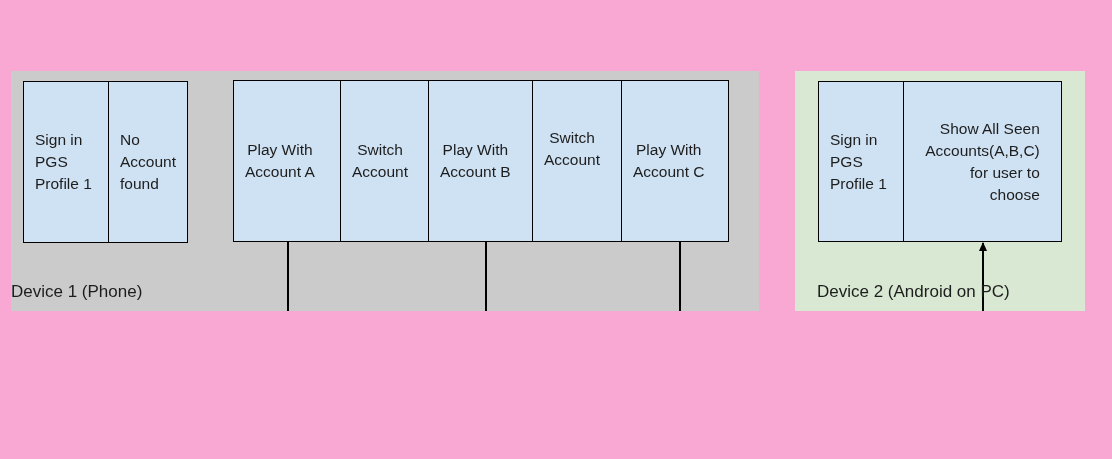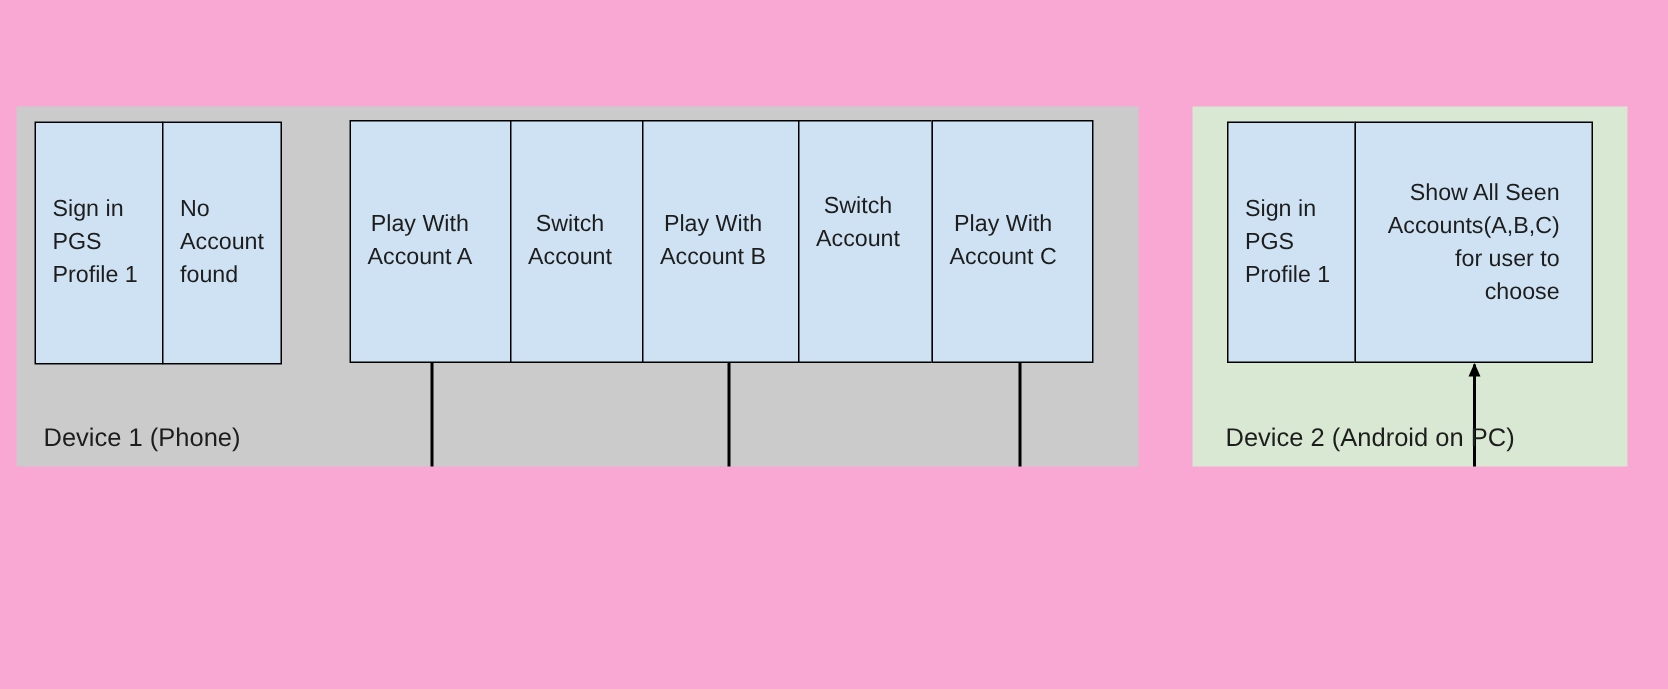--- a/index.html
+++ b/index.html
@@ -78,21 +78,21 @@
     position: absolute;
     top: 171px;
     width: 0;
     height: 0;
     border-left: 4.5px solid transparent;
     border-right: 4.5px solid transparent;
     border-bottom: 9px solid #000000;
   }
   .device-label {
     position: absolute;
-    left: 18px;
+    left: 0;
     bottom: 9px;
     font-size: 17px;
     color: #1d1d1d;
     white-space: nowrap;
   }
 </style>
 </head>
 <body>
 
 <div class="canvas">

